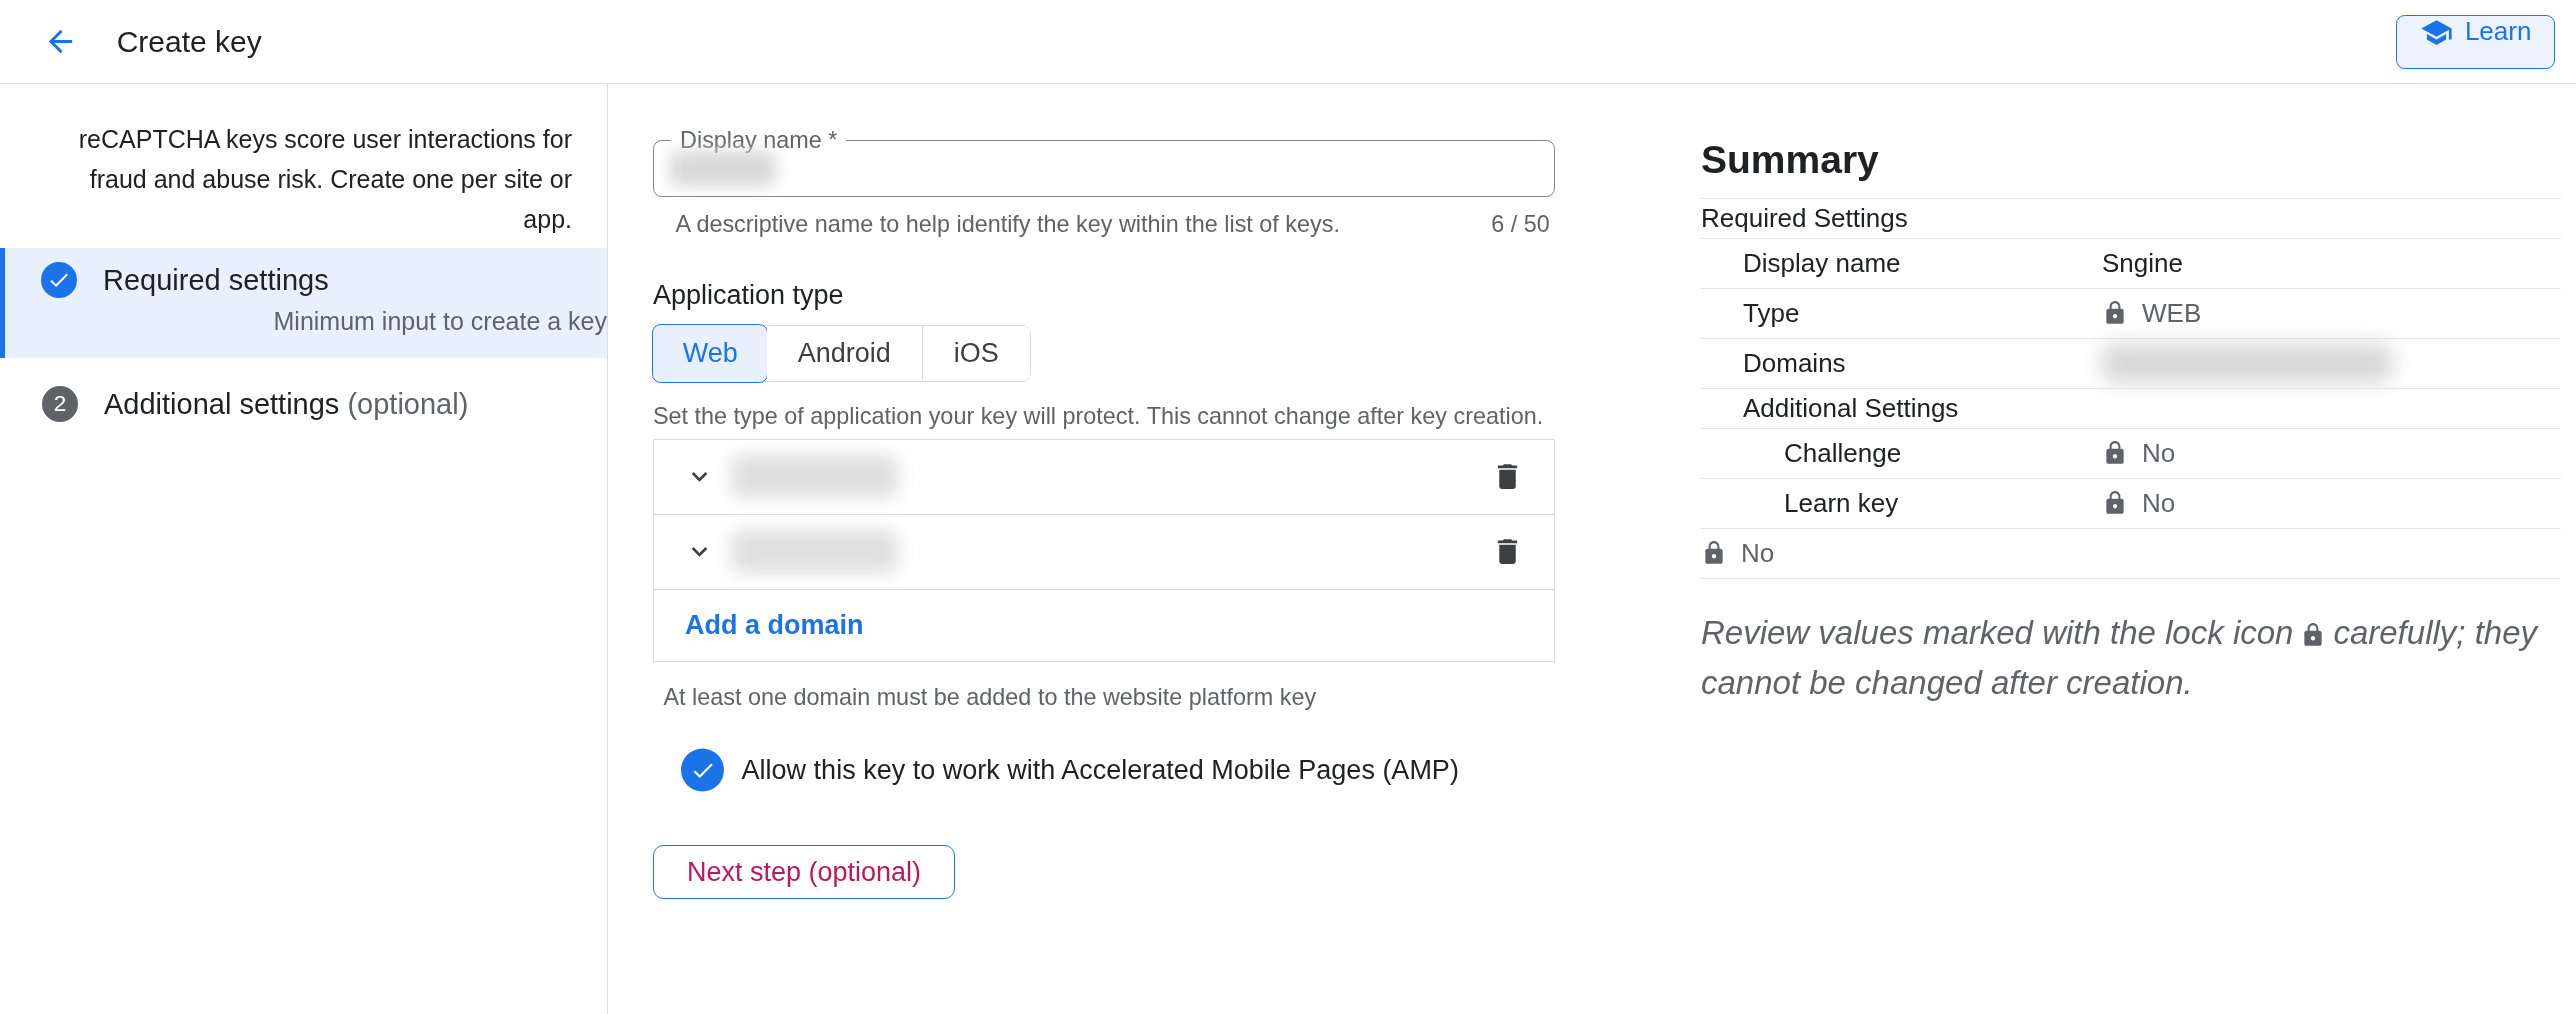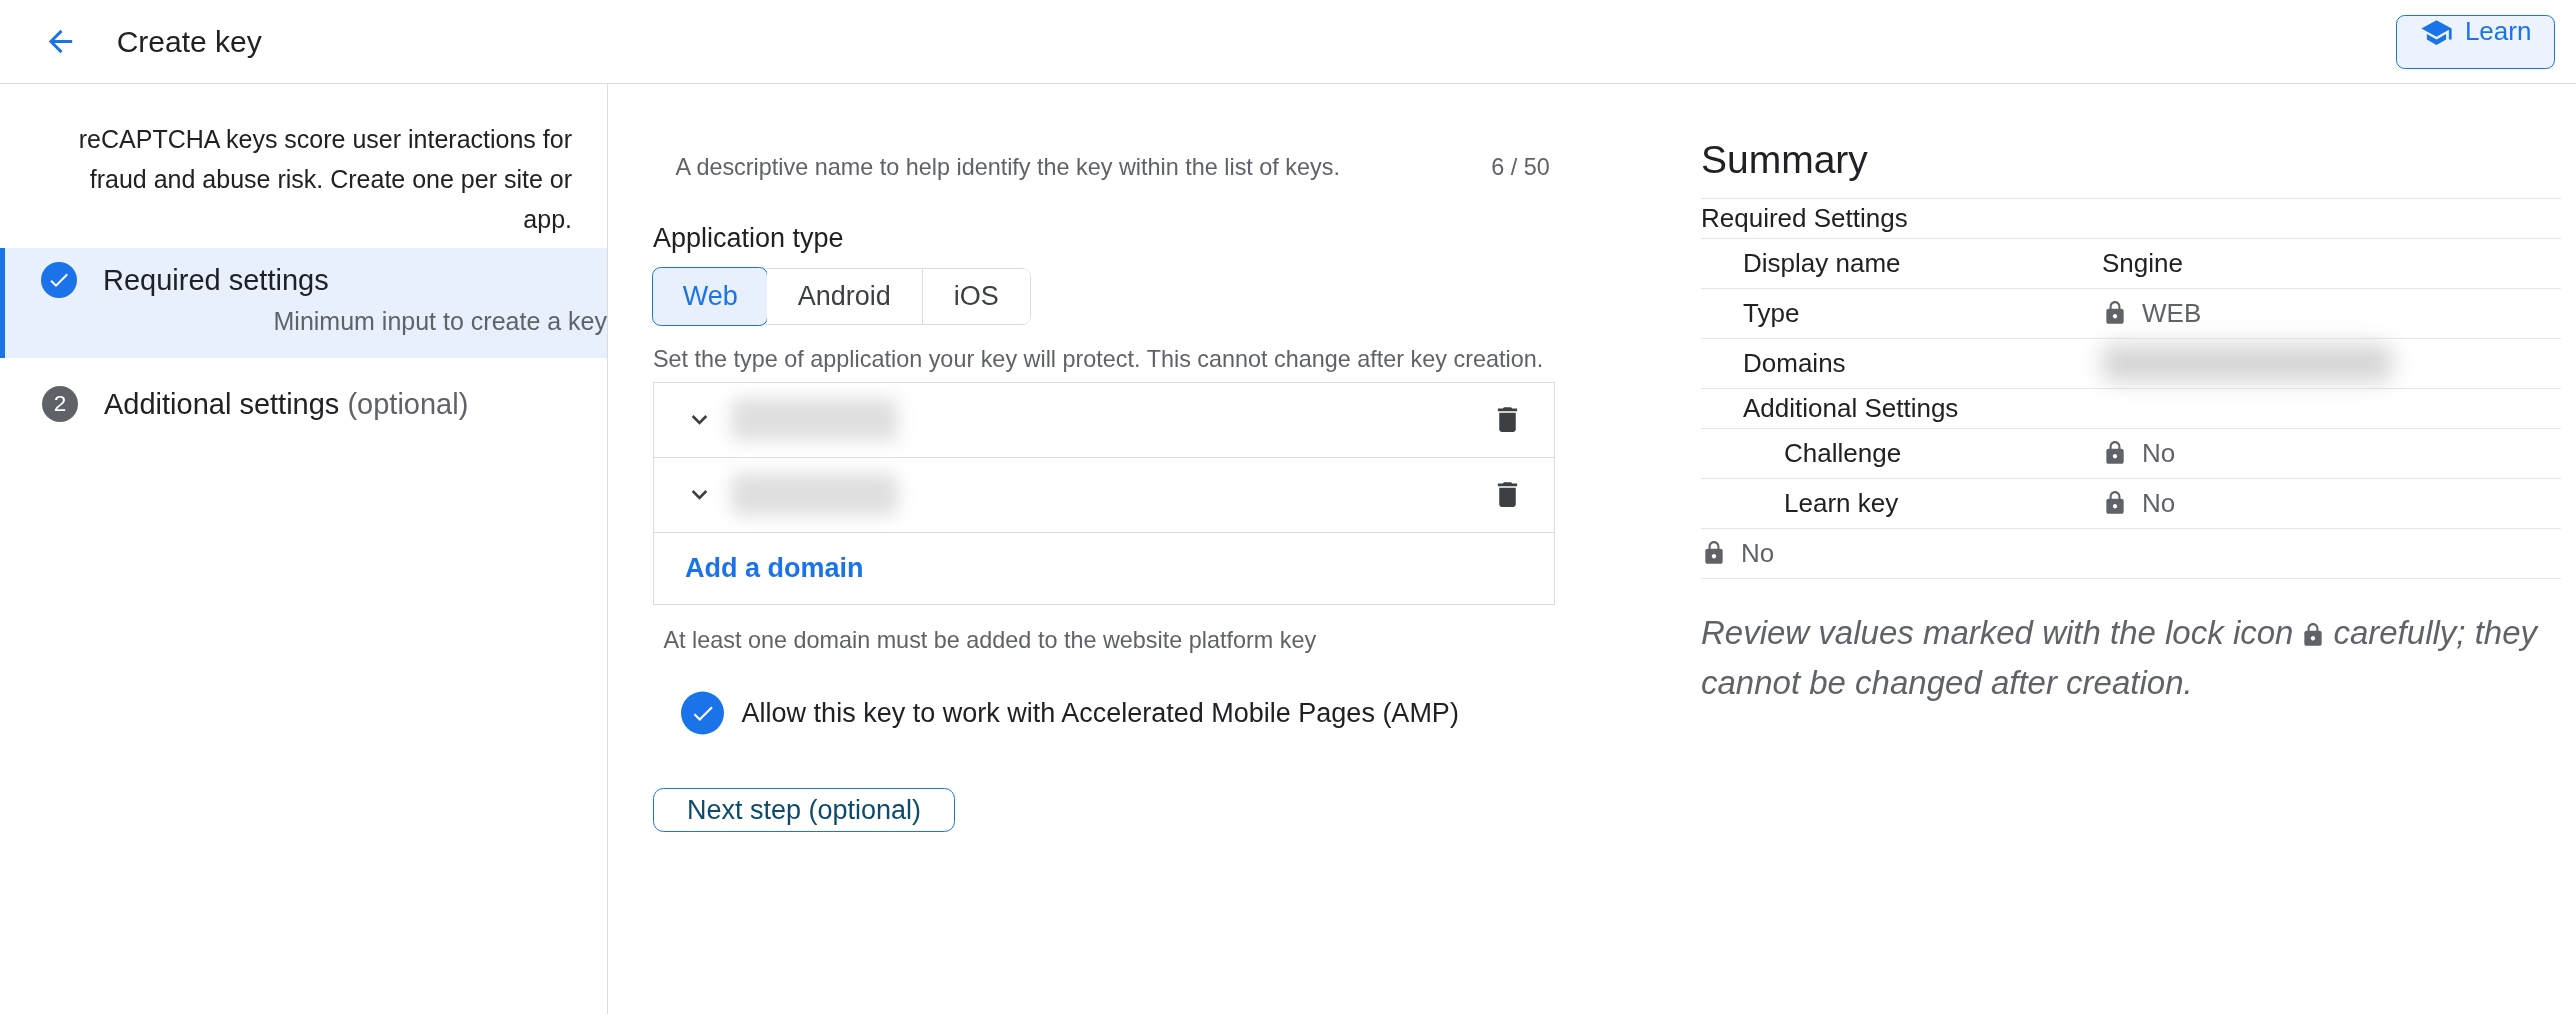--- a/index.html
+++ b/index.html
@@ -93,27 +93,27 @@
                height:38px; display:flex; align-items:center; justify-content:center; }
   .trash-btn svg { width:33px; height:33px; fill:#3c4043; }
   .add-row { height:71px; display:flex; align-items:center; padding:0 31px; }
   .add-link { color:#1a73e8; font-size:27px; font-weight:700; cursor:pointer;
               text-decoration:none; }
   .domain-helper { margin-top:22.6px; margin-left:10.4px; font-size:23.4px; color:#5f6368; }
 
   .amp-row { margin-top:38px; display:flex; align-items:center; gap:22.6px; height:42px; }
   .amp-label { font-size:27px; color:#202124; }
 
-  .next-btn { margin-top:54px; height:44px; padding:0 33px; border:1.7px solid #1a73e8;
-              border-radius:10.4px; background:#fff; color:#0c4a6e; font-size:27px;
+  .next-btn { margin-top:54px; height:54px; padding:0 33px; border:1.7px solid #1a73e8;
+              border-radius:10.4px; background:#fff; color:#be185d; font-size:27px;
               font-weight:500; cursor:pointer; font-family:inherit; }
 
   
   .summary { margin-left:146px; width:860px; padding-top:54px; }
-  .summary h2 { font-size:39px; font-weight:400; color:#202124; margin-bottom:15.6px; }
+  .summary h2 { font-size:39px; font-weight:700; color:#202124; margin-bottom:15.6px; }
   .stable { border-top:1.7px solid #e4e6e9; }
   .srow { display:flex; align-items:center; border-bottom:1.7px solid #e4e6e9; font-size:26px;
           min-height:50px; }
   .srow.hdr { min-height:40px; }
   .srow.hdr .srow-label { font-weight:500; }
   .srow-label { width:401px; flex:none; color:#202124; }
   .ind1 { padding-left:42px; } .ind2 { padding-left:83px; }
   .srow-value { display:flex; align-items:center; gap:14px; color:#5f6368; }
   .srow-value.plain { color:#202124; }
   .lock { width:26px; height:26px; fill:#5f6368; flex:none; }
@@ -160,20 +160,24 @@
     </div>
 
     <div class="step-2">
       <span class="num-circle">2</span>
       <span class="step-title"><span>Additional settings</span> <span class="opt">(optional)</span></span>
     </div>
   </aside>
 
   <main class="form-col">
 
+    <div class="field">
+      <span class="field-label">Display name *</span>
+      <span class="blob field-blob"></span>
+    </div>
     <div class="field-helper">
       <span>A descriptive name to help identify the key within the list of keys.</span>
       <span>6 / 50</span>
     </div>
 
     <div class="section-label">Application type</div>
     <div class="segmented">
       <button class="seg selected">Web</button>
       <button class="seg">Android</button>
       <button class="seg">iOS</button>

